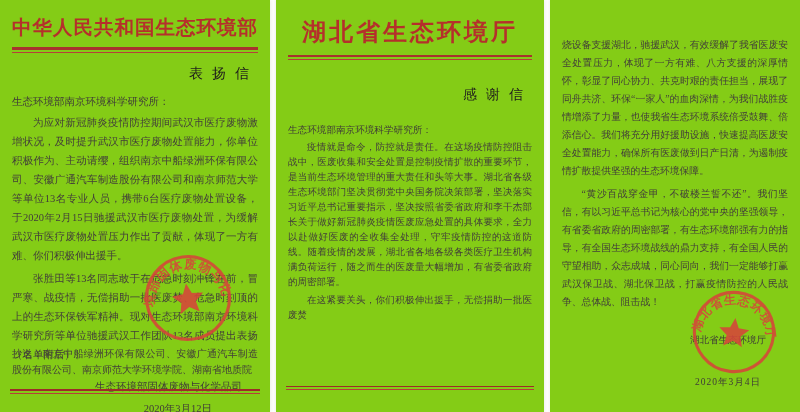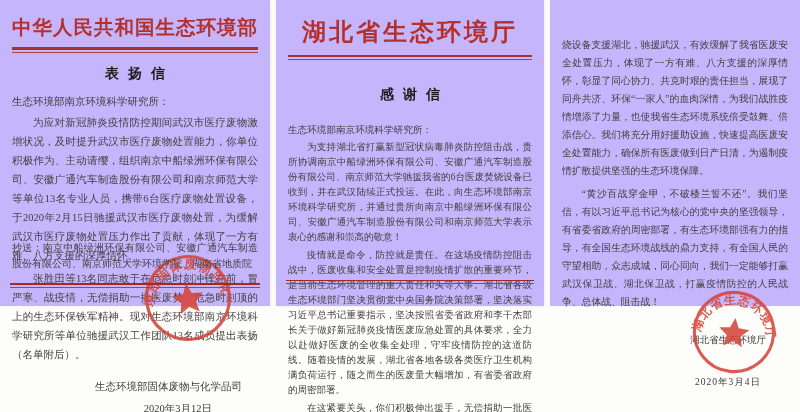--- a/index.html
+++ b/index.html
@@ -1,37 +1,37 @@
 <!DOCTYPE html>
 <html><head>
 <meta charset="utf-8">
 <style>
   * { margin:0; padding:0; box-sizing:border-box; }
   html,body { width:800px; height:412px; background:#fdfdfc; overflow:hidden;
               font-family:"Liberation Serif","DejaVu Serif",serif; }
   .stage { position:relative; width:800px; height:412px; }
 
-  .page { position:absolute; top:0; height:306px; background:#c4b5fd; }
+  .page { position:absolute; top:0; height:412px; background:#84cc16; }
   #page-left  { left:0;    width:270px; box-shadow: 1px 0 3px rgba(0,0,0,.06); }
   #page-mid   { left:276px; width:268px; box-shadow: -1px 0 2px rgba(0,0,0,.04), 1px 0 3px rgba(0,0,0,.06); }
   #page-right { left:550px; width:250px; box-shadow: -1px 0 2px rgba(0,0,0,.04); }
 
   .inner { position:relative; width:100%; height:100%; padding:8px 12px; }
 
   
   .gov-header { text-align:center; font-weight:bold; color:#b5302b;
                 letter-spacing:1px; white-space:nowrap; }
   #page-left  .gov-header { font-size:19.5px; margin-top:6px; }
   #page-mid   .gov-header { font-size:24px; letter-spacing:3px; margin-top:8px; }
 
   .rule-double { height:0; border-top:3px solid #a8322e; border-bottom:1px solid #b5403a;
                  padding-top:2px; margin-top:6px; }
   #page-mid .rule-double { border-top-width:2px; margin-top:7px; }
 
-  .letter-title { text-align:center; font-weight:bold; color:#1f1d1c;
+  .letter-title { text-align:right; font-weight:normal; color:#1f1d1c;
                   font-size:14px; letter-spacing:9px; text-indent:9px; }
   #page-left .letter-title { margin-top:12px; }
   #page-mid  .letter-title { margin-top:26px; }
 
   
   .salutation { color:#3f3b38; }
   #page-left .salutation { font-size:10.5px; margin-top:12px; }
   #page-mid  .salutation { font-size:9.6px;  margin-top:20px; }
 
   .para { color:#423e3a; text-align:justify; text-indent:2em; }
@@ -71,21 +71,21 @@
 
   <section class="page" id="page-left">
     <div class="inner">
       <div class="gov-header">中华人民共和国生态环境部</div>
       <div class="rule-double"></div>
 
       <div class="letter-title">表扬信</div>
 
       <div class="salutation">生态环境部南京环境科学研究所：</div>
 
-      <p class="para">为应对新冠肺炎疫情防控期间武汉市医疗废物激增状况，及时提升武汉市医疗废物处置能力，你单位积极作为、主动请缨，组织南京中船绿洲环保有限公司、安徽广通汽车制造股份有限公司和南京师范大学等单位13名专业人员，携带6台医疗废物处置设备，于2020年2月15日驰援武汉市医疗废物处置，为缓解武汉市医疗废物处置压力作出了贡献，体现了一方有难、八方支援的深厚情怀。</p>
+      <p class="para">为应对新冠肺炎疫情防控期间武汉市医疗废物激增状况，及时提升武汉市医疗废物处置能力，你单位积极作为、主动请缨，组织南京中船绿洲环保有限公司、安徽广通汽车制造股份有限公司和南京师范大学等单位13名专业人员，携带6台医疗废物处置设备，于2020年2月15日驰援武汉市医疗废物处置，为缓解武汉市医疗废物处置压力作出了贡献，体现了一方有难、你们积极伸出援手。</p>
       <p class="para">张胜田等13名同志敢于在危急时刻冲锋在前，冒严寒、战疫情，无偿捐助一批医废焚、危急时刻顶的上的生态环保铁军精神。现对生态环境部南京环境科学研究所等单位驰援武汉工作团队13名成员提出表扬（名单附后）。</p>
 
       <div class="sig-block">
         <div class="sig-name">生态环境部固体废物与化学品司</div>
         <div class="sig-date">2020年3月12日</div>
       </div>
 
       <svg class="seal" id="seal-left" viewBox="0 0 100 100">
         <circle cx="50" cy="50" r="45"></circle>
         <polygon points="50,34 54.9,45.2 67.1,46.3 57.9,54.4 60.6,66.4 50,60 39.4,66.4 42.1,54.4 32.9,46.3 45.1,45.2"></polygon>
@@ -100,21 +100,20 @@
 
   <section class="page" id="page-mid">
     <div class="inner">
       <div class="gov-header">湖北省生态环境厅</div>
       <div class="rule-double"></div>
 
       <div class="letter-title">感谢信</div>
 
       <div class="salutation">生态环境部南京环境科学研究所：</div>
 
-      <p class="para">为支持湖北省打赢新型冠状病毒肺炎防控阻击战，贵所协调南京中船绿洲环保有限公司、安徽广通汽车制造股份有限公司、南京师范大学驰援我省的6台医废焚烧设备已收到，并在武汉陆续正式投运。在此，向生态环境部南京环境科学研究所，并通过贵所向南京中船绿洲环保有限公司、安徽广通汽车制造股份有限公司和南京师范大学表示衷心的感谢和崇高的敬意！</p>
       <p class="para">疫情就是命令，防控就是责任。在这场疫情防控阻击战中，医废收集和安全处置是控制疫情扩散的重要环节，是当前生态环境管理的重大责任和头等大事。湖北省各级生态环境部门坚决贯彻党中央国务院决策部署，坚决落实习近平总书记重要指示，坚决按照省委省政府和李干杰部长关于做好新冠肺炎疫情医废应急处置的具体要求，全力以赴做好医废的全收集全处理，守牢疫情防控的这道防线。随着疫情的发展，湖北省各地各级各类医疗卫生机构满负荷运行，随之而生的医废量大幅增加，有省委省政府的周密部署。</p>
       <p class="para">在这紧要关头，你们积极伸出援手，无偿捐助一批医废焚</p>
 
       <div class="bottom-rule"></div>
     </div>
   </section>
 
   <section class="page" id="page-right">
     <div class="inner" style="padding-top:36px;">
       <p class="para continuation">烧设备支援湖北，驰援武汉，有效缓解了我省医废安全处置压力，体现了一方有难、八方支援的深厚情怀，彰显了同心协力、共克时艰的责任担当，展现了同舟共济、环保“一家人”的血肉深情，为我们战胜疫情增添了力量，也使我省生态环境系统倍受鼓舞、倍添信心。我们将充分用好援助设施，快速提高医废安全处置能力，确保所有医废做到日产日清，为遏制疫情扩散提供坚强的生态环境保障。</p>

